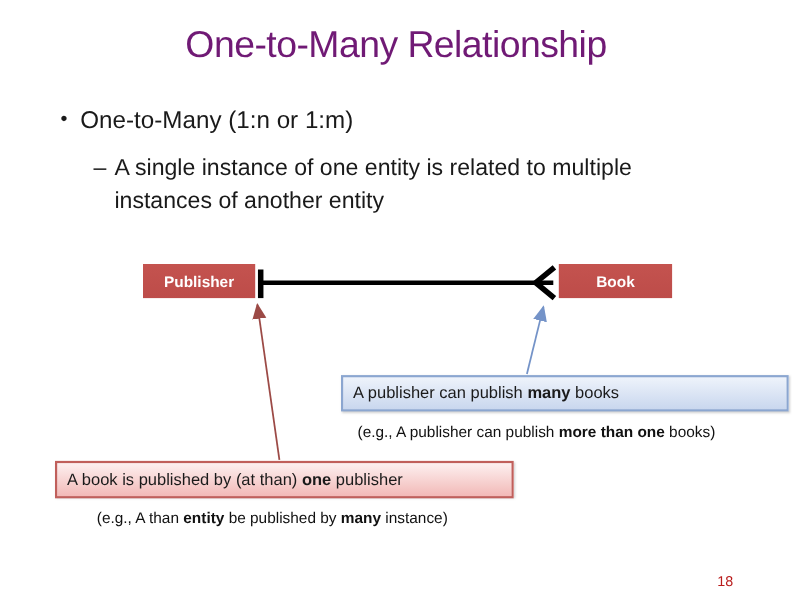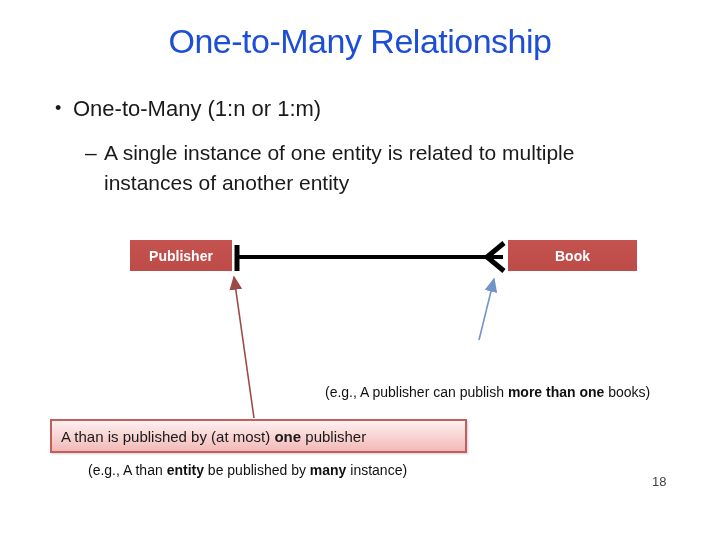--- a/index.html
+++ b/index.html
@@ -3,54 +3,54 @@
 <meta charset="utf-8">
 <style>
   html,body{margin:0;padding:0;background:#fff;}
   #slide{
     position:relative;width:720px;height:540px;background:#ffffff;
     font-family:"Liberation Sans",sans-serif;overflow:hidden;color:#1a1a1a;
   }
   .abs{position:absolute;}
   #title{
     left:0;right:0;top:22px;text-align:center;
-    font-size:34px;letter-spacing:-0.5px;color:#1d4ed8;
+    font-size:34px;letter-spacing:-0.5px;color:#701a75;
   }
   .bullet-row{display:flex;align-items:flex-start;}
   #bullet1{left:55px;top:96px;font-size:22px;}
   #bullet1 .marker{width:18px;flex:0 0 18px;font-size:18px;padding-top:2px;}
   #bullet2{left:85px;top:138px;font-size:21px;width:512px;line-height:1.43;}
   #bullet2 .marker{width:19px;flex:0 0 19px;}
   .entity{
     background:linear-gradient(#c4534f,#bd4c49);
     color:#ffffff;font-weight:bold;font-size:14px;
     display:flex;align-items:center;justify-content:center;
     height:31px;
   }
   #entity-publisher{left:130px;top:240px;width:102px;}
-  #entity-book{left:508px;top:240px;width:129px;}
+  #entity-book{left:508px;top:240px;width:103px;}
   #connector-layer{left:0;top:0;width:720px;height:540px;pointer-events:none;}
   .callout{
     font-size:15px;display:flex;align-items:center;
     box-shadow:1px 1px 2px rgba(120,120,120,0.35);
   }
   #callout-many{
     left:310px;top:341px;width:394px;height:29px;
     background:linear-gradient(#eef3fb,#c9d7ee);
     border:2px solid #8ba6d0;padding-left:9px;
   }
   #callout-one{
     left:50px;top:419px;width:404px;height:30px;
     background:linear-gradient(#fdf0f0,#f2b9b7);
     border:2px solid #c05f5b;padding-left:9px;
   }
   .example{font-size:14px;color:#111;}
   #example-many{left:325px;top:384px;}
   #example-one{left:88px;top:462px;}
-  #page-number{left:652px;top:474px;font-size:13px;color:#404040;}
+  #page-number{left:652px;top:521px;font-size:13px;color:#b91c1c;}
   b{font-weight:bold;}
 </style>
 </head>
 <body>
 
 <div id="slide">
 
   <div id="title" class="abs">One-to-Many Relationship</div>
 
   <div id="bullet1" class="abs bullet-row">
@@ -82,27 +82,30 @@
     </defs>
 
     <line x1="239" y1="257" x2="503" y2="257" stroke-width="4" stroke="#000000"></line>
     <line x1="237" y1="245" x2="237" y2="271" stroke-width="5" stroke="#000000"></line>
     <path d="M504,243 L487,257 L504,271" fill="none" stroke-width="5" stroke-linejoin="miter" stroke="#000000"></path>
 
     <line x1="254" y1="418" x2="234" y2="277" stroke-width="1.6" marker-end="url(#arrow-red)" stroke="#9c4a46"></line>
     <line x1="479" y1="340" x2="494" y2="279" stroke-width="1.6" marker-end="url(#arrow-blue)" stroke="#7493c8"></line>
   </svg>
 
+  <div id="callout-many" class="abs callout">
+    <span><span>A publisher can publish </span><b>many</b><span> books</span></span>
+  </div>
 
   <div id="example-many" class="abs example">
     <span>(e.g., A publisher can publish </span><b>more than one</b><span> books)</span>
   </div>
 
   <div id="callout-one" class="abs callout">
-    <span><span>A than is published by (at most) </span><b>one</b><span> publisher</span></span>
+    <span><span>A book is published by (at than) </span><b>one</b><span> publisher</span></span>
   </div>
 
   <div id="example-one" class="abs example">
     <span>(e.g., A than </span><b>entity</b><span> be published by </span><b>many</b><span> instance)</span>
   </div>
 
   <div id="page-number" class="abs">18</div>
 
 </div>
 

